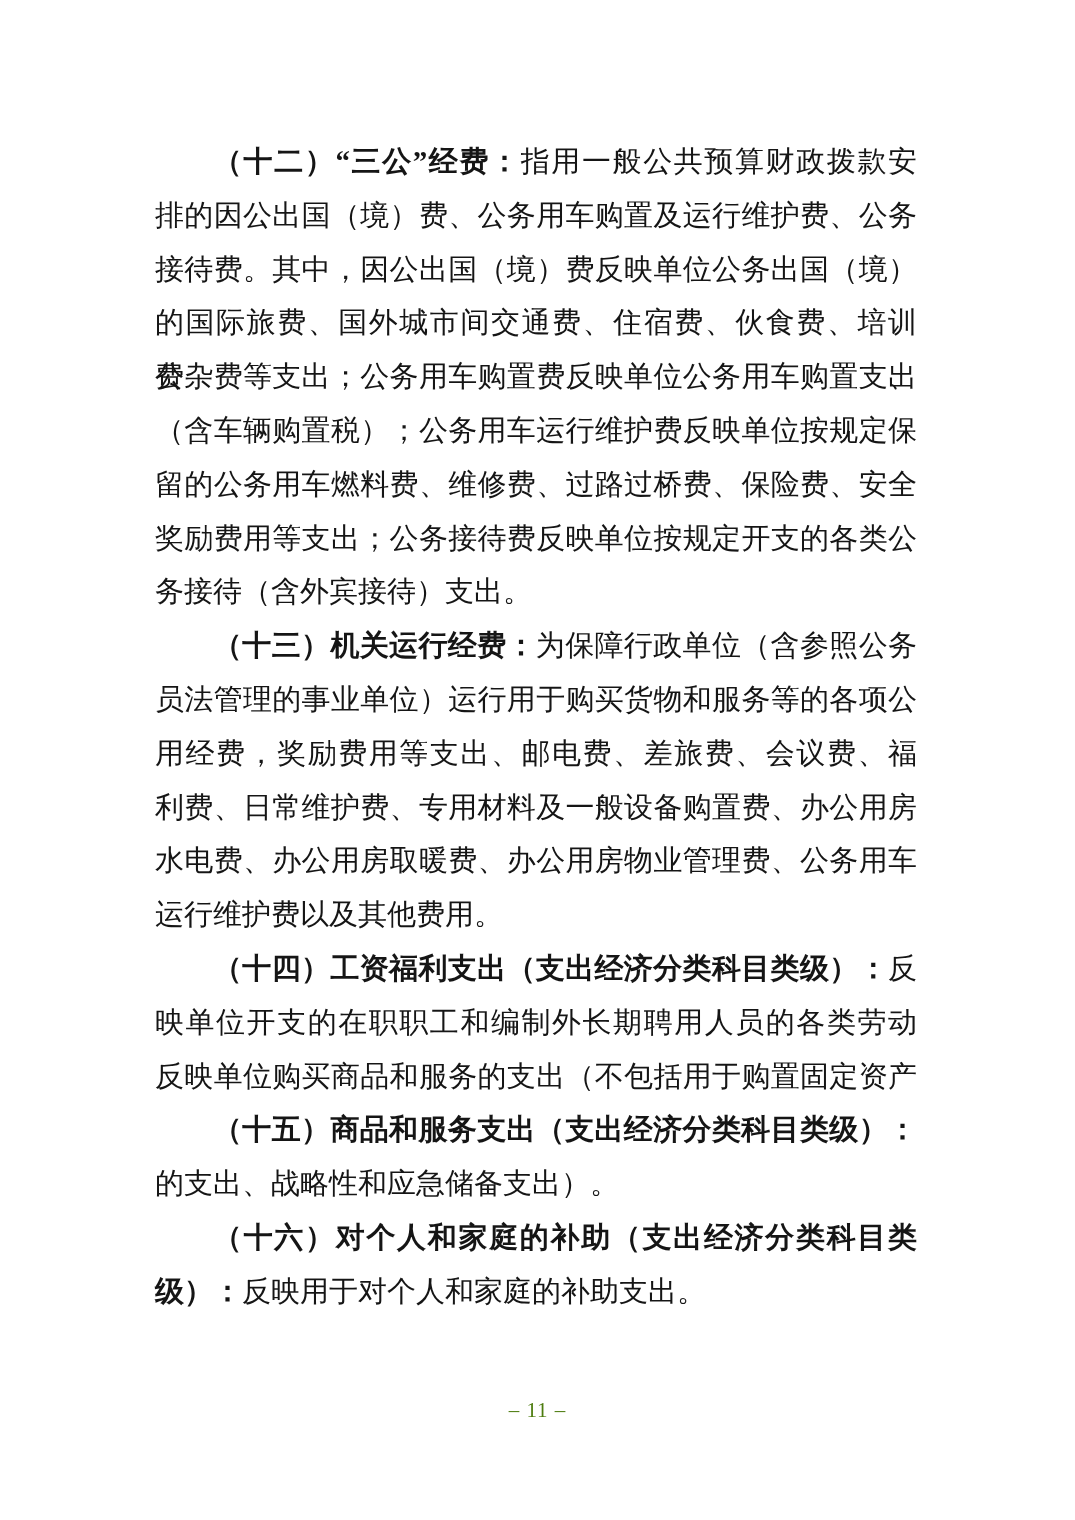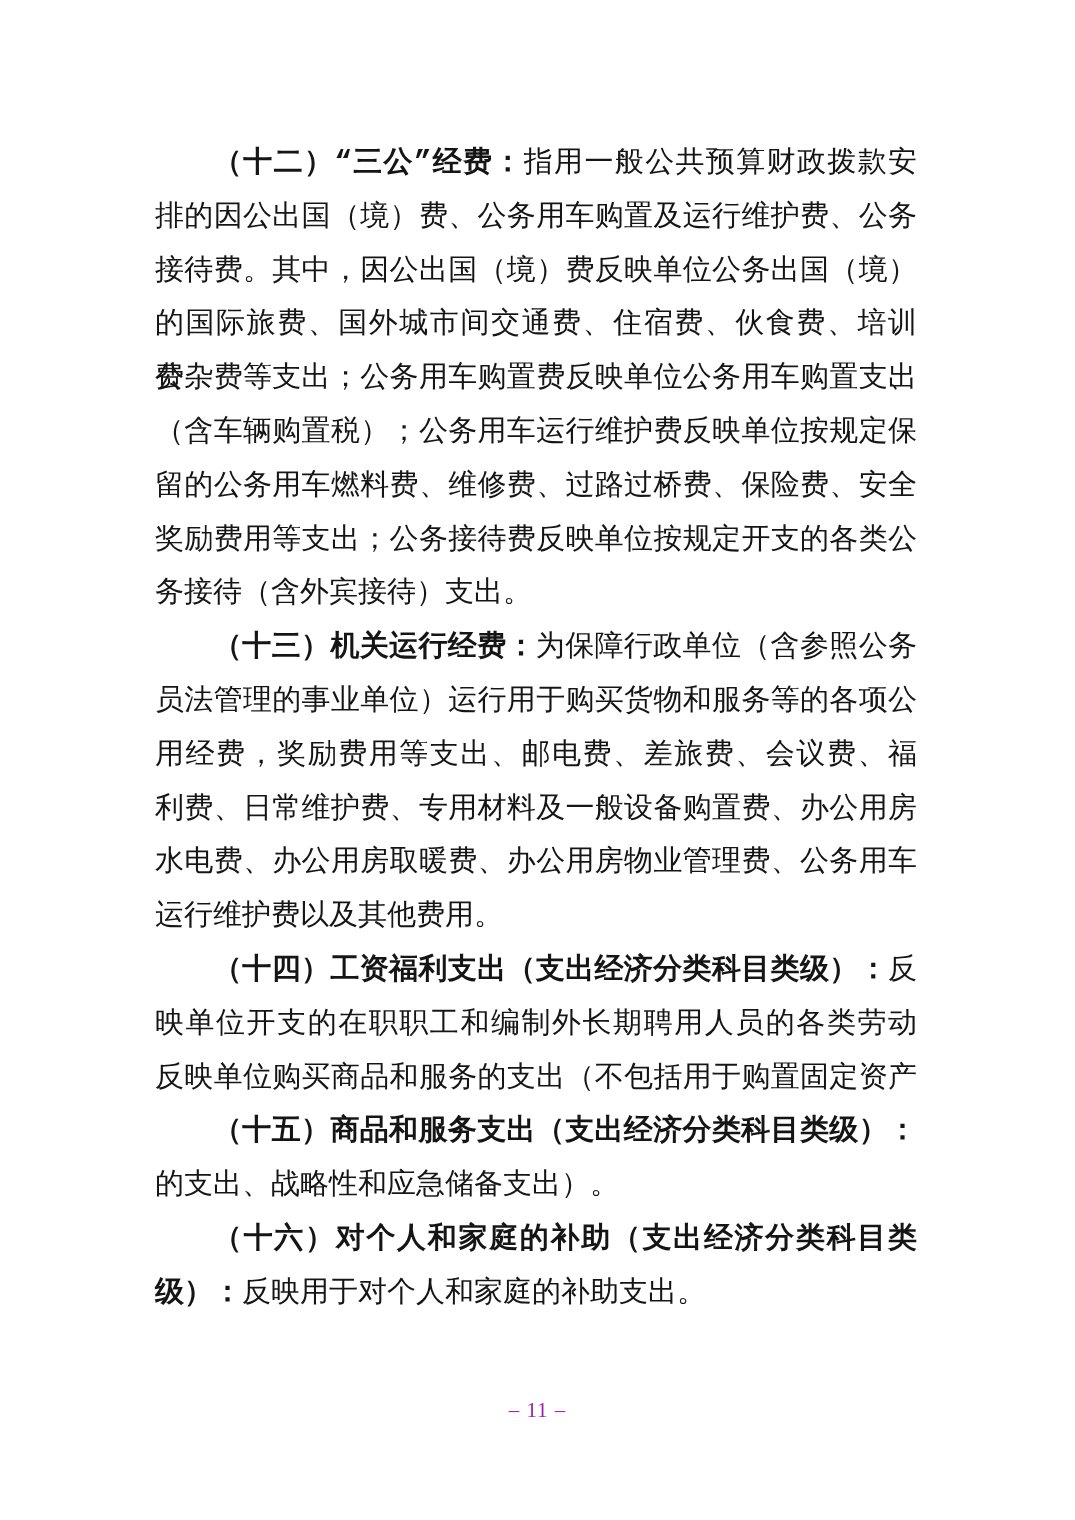--- a/index.html
+++ b/index.html
@@ -31,32 +31,31 @@
   }
   .line.short {
     text-align: left;
     text-align-last: left;
   }
   .line.indent {
     text-indent: 58px;
   }
   .seg.bold {
     font-weight: 700;
-    font-family: Liberation Mono, monospace;
   }
   .page-footer {
     position: absolute;
     top: 1396px;
     left: 0;
     width: 1075px;
     text-align: center;
     font-size: 21px;
     line-height: 28px;
     letter-spacing: 1px;
-    color: #a21caf;
+    color: #4d7c0f;
   }
 </style>
 </head>
 <body>
 
 <main>
   <div class="doc-body">
       <div class="line indent"><span class="seg bold">（十二）“三公”经费：</span><span class="seg">指用一般公共预算财政拨款安</span></div>
       <div class="line"><span class="seg">排的因公出国（境）费、公务用车购置及运行维护费、公务</span></div>
       <div class="line"><span class="seg">接待费。其中，因公出国（境）费反映单位公务出国（境）</span></div>

